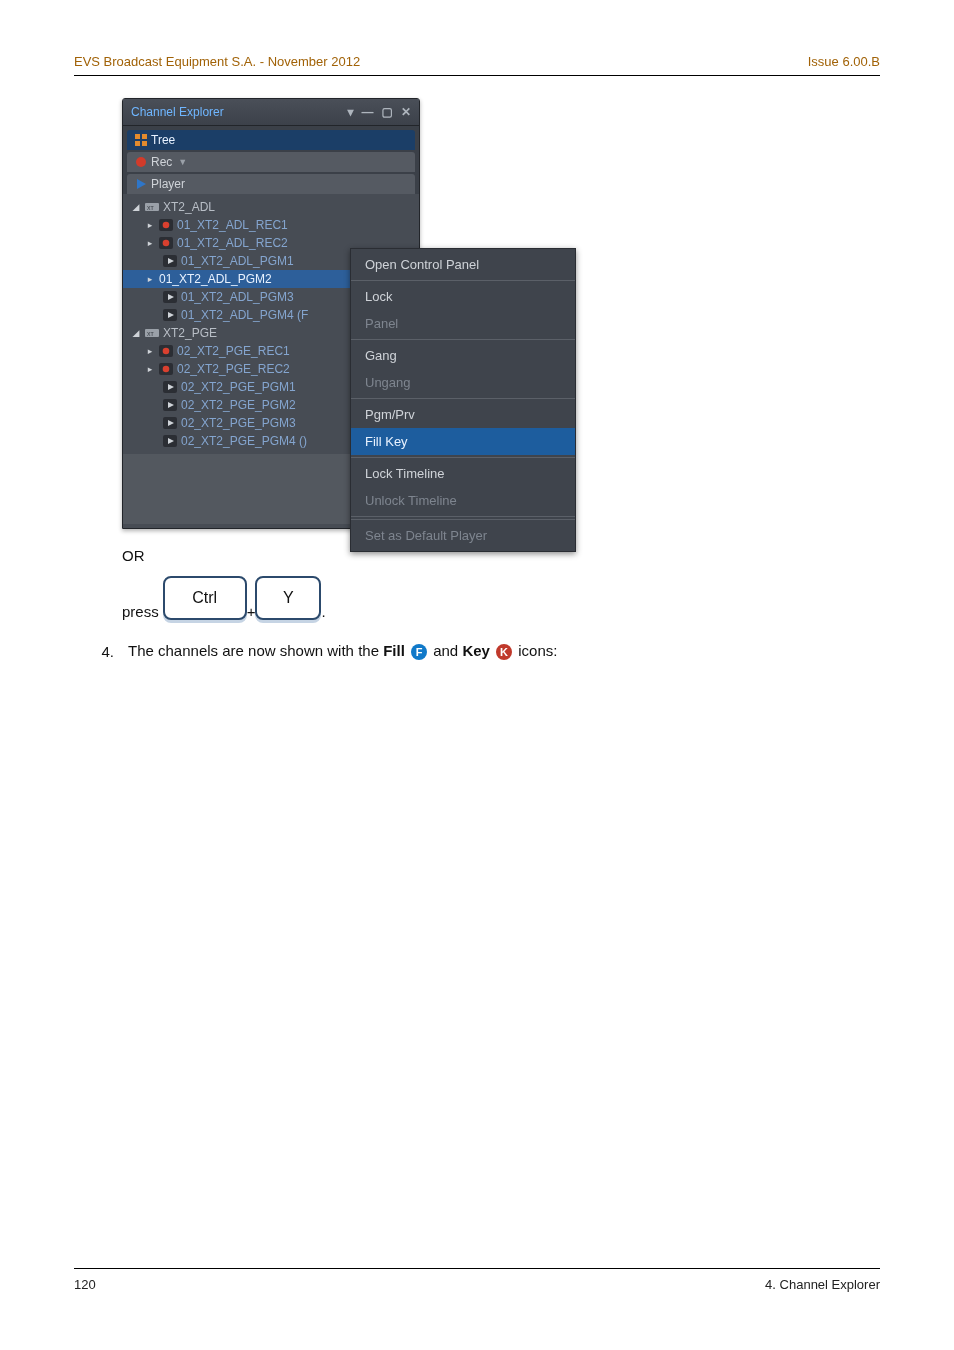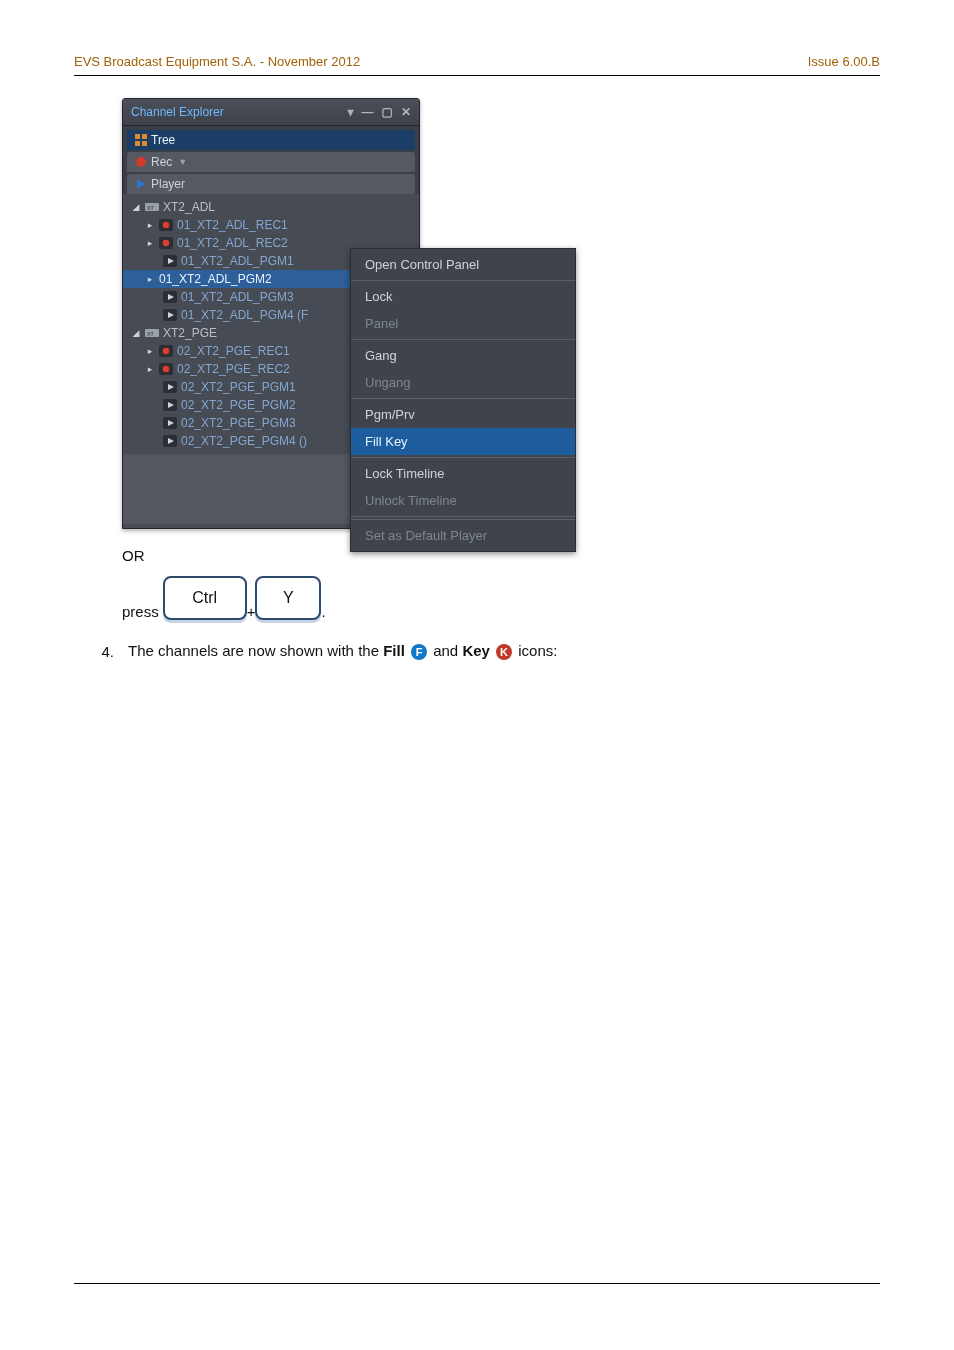--- a/index.html
+++ b/index.html
@@ -378,14 +378,18 @@
         <b>Key</b>
         <span class="inline-icon k">K</span>
         <span> icons:</span>
       </span>
     </div>
 
   </div>
 
   <div>
     <hr class="footer-rule">
+    <div class="footer-row">
+      <span>120</span>
+      <span>4. Channel Explorer</span>
+    </div>
   </div>
 </div>
 
 </body></html>

